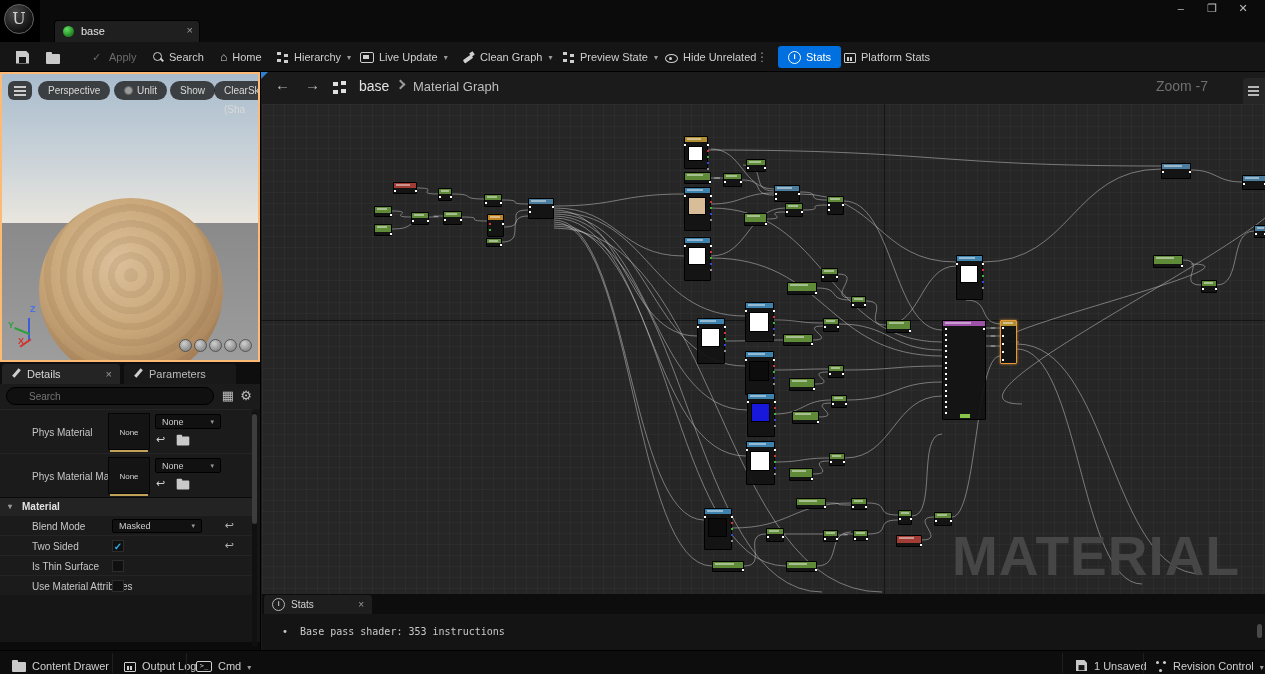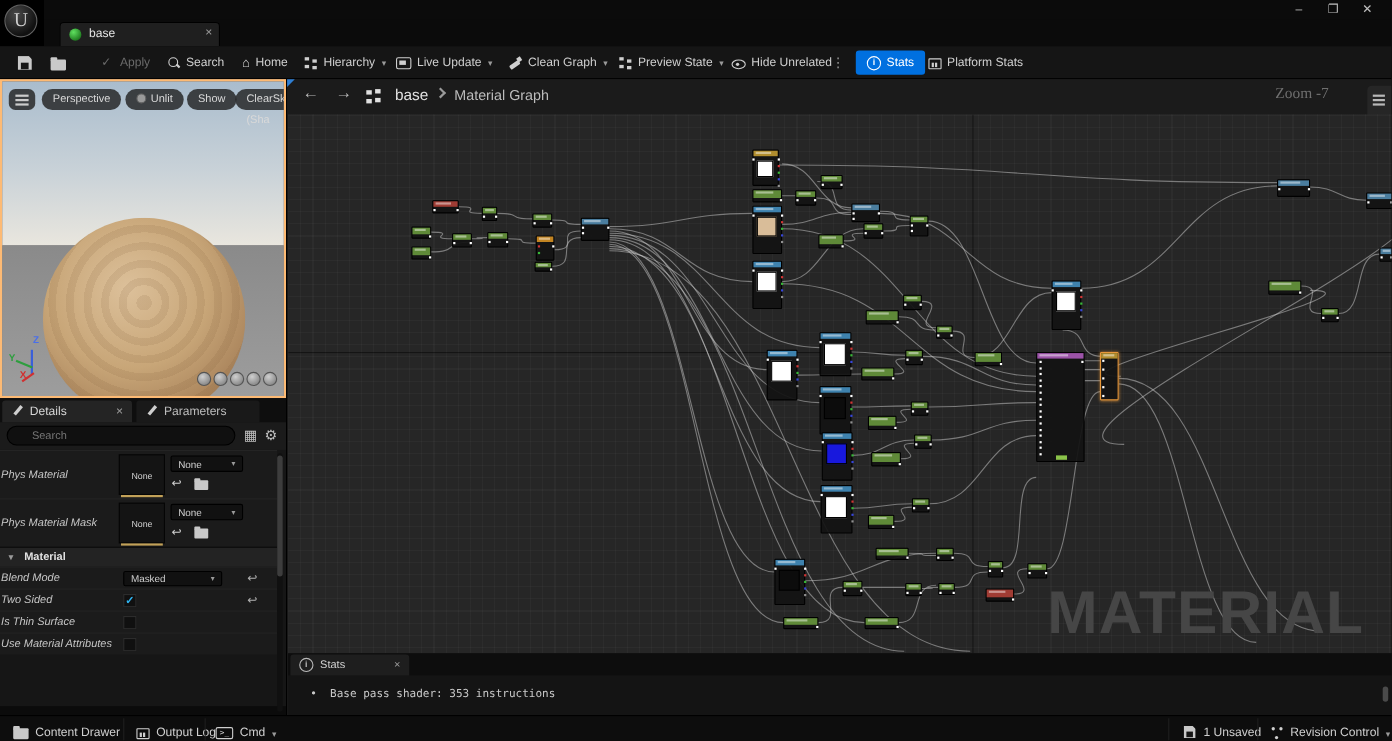--- a/index.html
+++ b/index.html
@@ -98,21 +98,21 @@
   #det-search-row { position:absolute; left:0; top:22px; width:260px; height:25px; background:#1b1b1b; }
   #det-search { position:absolute; left:6px; top:3px; width:208px; height:18px; background:#101010; border:1px solid #000;
     border-radius:9px; color:#bdbdbd; font-size:10px; padding:0 8px 0 22px; }
   #det-search-ic { position:absolute; left:12px; top:6px; }
   .det-ic { position:absolute; top:4px; font-size:13px; color:#bdbdbd; }
   .sec-hdr { position:relative; height:18px; background:#232323; border-top:1px solid #0a0a0a;
     font-size:10px; font-weight:bold; color:#e2e2e2; line-height:18px; padding-left:22px; }
   .sec-hdr:before { content:"▾"; position:absolute; left:8px; color:#9a9a9a; font-size:8px; }
   #det-body { position:absolute; left:0; top:47px; width:252px; height:241px; overflow:hidden; }
   .arow { position:relative; height:44px; background:#1b1b1b; border-top:1px solid #242424; }
-  .arow .rlabel, .prow .rlabel { position:absolute; left:1px; top:50%; transform:translateY(-50%); font-size:10px; color:#c6c6c6;font-style:italic; }
+  .arow .rlabel, .prow .rlabel { position:absolute; left:32px; top:50%; transform:translateY(-50%); font-size:10px; color:#c6c6c6; }
   .thumb { position:absolute; left:108px; top:3px; width:42px; height:37px; background:#141414; border:1px solid #050505;
     font-size:8px; color:#d2d2d2; text-align:center; line-height:37px; }
   .thumb:after { content:""; position:absolute; left:1px; bottom:-3px; width:38px; height:2px; background:#c2a158; }
   .ddl { position:absolute; background:#111; border:1px solid #000; border-radius:2px; font-size:9px; color:#cfcfcf;
     display:flex; align-items:center; justify-content:space-between; padding:0 6px; }
   .ddl.gray { background:#2f2f2f; border-color:#1a1a1a; color:#8f8f8f; }
   .ddl .chev { font-size:7px; color:#9a9a9a; }
   .arow .ddl { left:155px; top:4px; width:66px; height:15px; }
   .use-ic { position:absolute; left:156px; top:23px; font-size:11px; color:#cfcfcf; }
   .arow .i-folder { position:absolute; left:176px; top:23px; transform:scale(0.9); }
@@ -128,21 +128,21 @@
   #graph { position:absolute; left:260px; top:72px; width:1005px; height:578px; background:#1b1b1b; border-left:1px solid #000; }
   #graph-hdr { position:absolute; left:0; top:0; width:1005px; height:32px; background:#1b1b1b; }
   #dock-tri { position:absolute; left:0; top:0; width:0; height:0; border-left:7px solid #2f7fd4; border-bottom:7px solid transparent; }
   .nav-arrow { position:absolute; top:4px; font-size:15px; color:#b8b8b8; font-weight:bold; }
   #graph-ic { position:absolute; left:72px; top:9px; width:14px; height:13px; }
   #graph-ic:before { content:""; position:absolute; left:0; top:1px; width:5px; height:4px; background:#e0e0e0;
     box-shadow:8px -1px 0 #e0e0e0, 8px 7px 0 #e0e0e0, 0 8px 0 #e0e0e0; }
   #bc-base { position:absolute; left:98px; top:6px; font-size:14px; color:#e2e2e2; }
   #bc-chev { position:absolute; left:136px; top:9px; width:7px; height:7px; border-right:2px solid #9a9a9a; border-top:2px solid #9a9a9a; transform:rotate(45deg); }
   #bc-graph { position:absolute; left:152px; top:7px; font-size:13px; color:#bdbdbd; }
-  #zoom-lbl { position:absolute; right:58px; top:6px; font-size:14px; color:#6f6f6f;font-family:Liberation Serif, serif; }
+  #zoom-lbl { position:absolute; right:58px; top:6px; font-size:14px; color:#6f6f6f; }
   #palette-tab { position:absolute; right:0; top:6px; width:22px; height:130px; background:#262626; border-radius:4px 0 0 4px; }
   #palette-tab .pic { position:absolute; left:5px; top:8px; width:11px; height:10px; }
   #palette-tab .pic:before { content:""; position:absolute; left:0; top:0; width:11px; height:2px; background:#b8b8b8;
     box-shadow:0 4px 0 #b8b8b8, 0 8px 0 #b8b8b8; }
   #palette-tab .plbl { position:absolute; left:4px; top:26px; font-size:10px; color:#b8b8b8; writing-mode:vertical-rl; }
   #canvas { position:absolute; left:1px; top:32px; width:1004px; height:490px; background:#262626; overflow:hidden;
     background-image:
       repeating-linear-gradient(to right, rgba(255,255,255,0.028) 0 1px, transparent 1px 11px),
       repeating-linear-gradient(to bottom, rgba(255,255,255,0.028) 0 1px, transparent 1px 11px); }
   .majv { position:absolute; top:0; width:1px; height:100%; background:rgba(0,0,0,0.45); }

